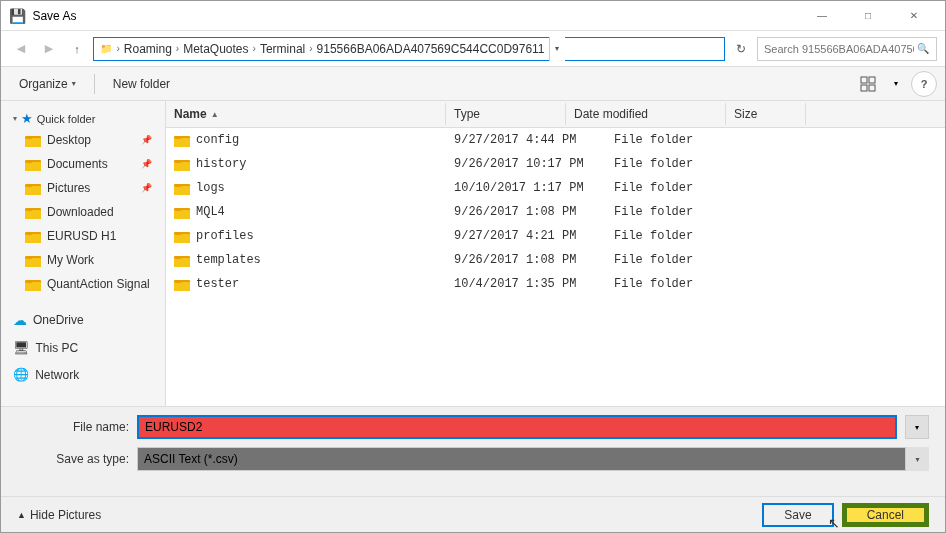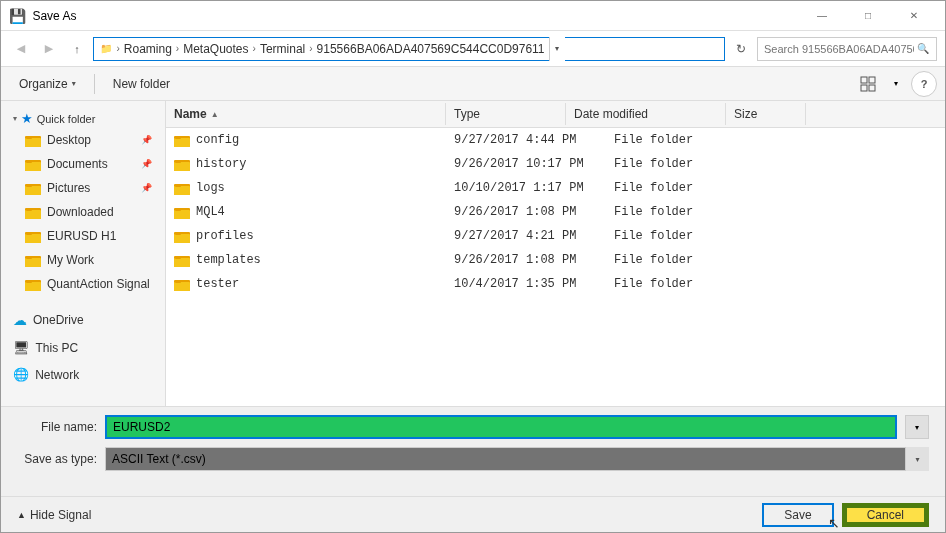--- a/index.html
+++ b/index.html
@@ -59,23 +59,23 @@
     
     .file-row { display: flex; align-items: flex-end; padding: 2px 0; cursor: pointer; font-family: Liberation Mono, monospace; }
     .file-cell { padding: 3px 8px; font-size: 12px; color: #333; }
     .file-cell.name { width: 280px; display: flex; align-items: center; gap: 6px; }
     .file-cell.date { width: 160px; }
     .file-cell.type { width: 120px; }
     .file-cell.size { width: 80px; }
     
     
     .bottom { height: 90px; background: #f0f0f0; border-top: 1px solid #ddd; padding: 8px 16px; display: flex; flex-direction: column; gap: 8px; }
-    .form-row { display: flex; align-items: center; gap: 8px; }
+    .form-row { display: flex; align-items: center; gap: 8px; margin-left: 32px; }
     .form-label { width: 80px; text-align: right; font-size: 12px; color: #333; }
-    .form-input { flex: 1; height: 24px; border: 2px solid #0078d7; padding: 0 6px; font-size: 12px; background: #22c55e; outline: none; }
+    .form-input { flex: 1; height: 24px; border: 2px solid #0078d7; padding: 0 6px; font-size: 12px; background: #ef4444; outline: none; }
     .select-wrapper { flex: 1; position: relative; display: flex; align-items: center; }
     .select-wrapper select { flex: 1; height: 24px; border: 1px solid #ccc; padding: 0 6px; font-size: 12px; background: #737373; appearance: none; cursor: pointer; outline: none; }
     .select-arrow { position: absolute; right: 0; top: 0; width: 24px; height: 24px; background: #e0e0e0; border-left: 1px solid #ccc; display: flex; align-items: center; justify-content: center; font-size: 8px; color: #555; pointer-events: none; }
     
     
     .footer { height: 36px; background: #f0f0f0; border-top: 1px solid #ddd; display: flex; align-items: center; justify-content: space-between; padding: 0 16px; }
     .footer-left { display: flex; align-items: center; gap: 4px; cursor: pointer; font-size: 12px; color: #333; }
     .footer-right { display: flex; gap: 8px; }
     .btn-save { height: 24px; padding: 0 20px; background: #f0f0f0; border: 2px solid #0078d7; font-size: 12px; cursor: pointer; color: #333; font-weight: 500; position: relative; }
     .btn-cancel { height: 24px; padding: 0 20px; background: #fde047; border: 5px solid #4d7c0f; font-size: 12px; cursor: pointer; color: #333; }
@@ -376,21 +376,21 @@
           <option>ASCII Text (*.csv)</option>
         </select>
         <div class="select-arrow">▾</div>
       </div>
     </div>
   </div>
 
   <div class="footer">
     <div class="footer-left">
       <span style="font-size:9px;">▲</span>
-      <span>Hide Signal</span>
+      <span>Hide Pictures</span>
     </div>
     <div class="footer-right">
       <button class="btn-save">
         <span>Save</span>
         <span class="save-cursor">↖</span>
       </button>
       <button class="btn-cancel">
         <span>Cancel</span>
       </button>
     </div>

